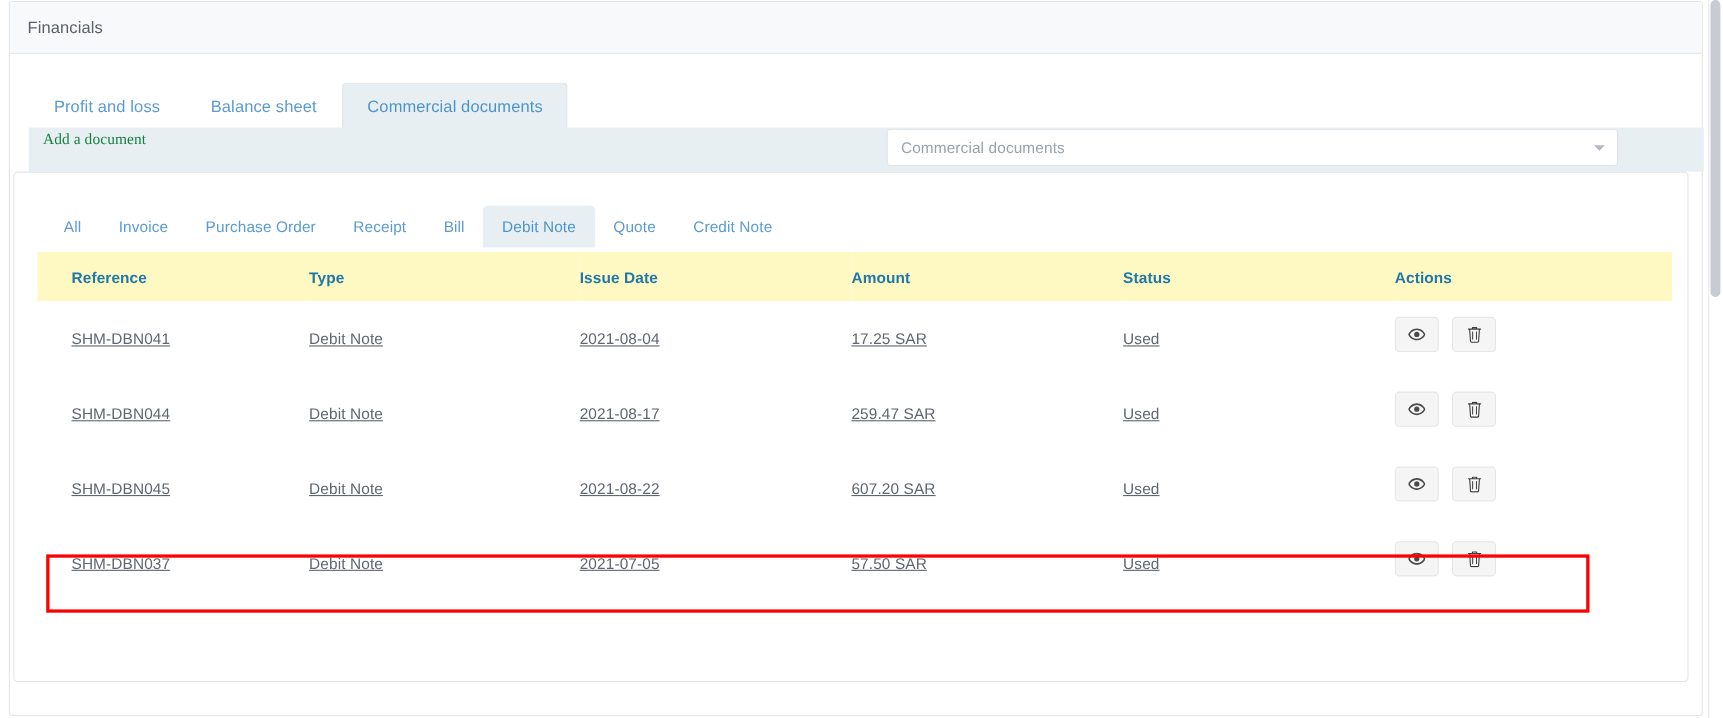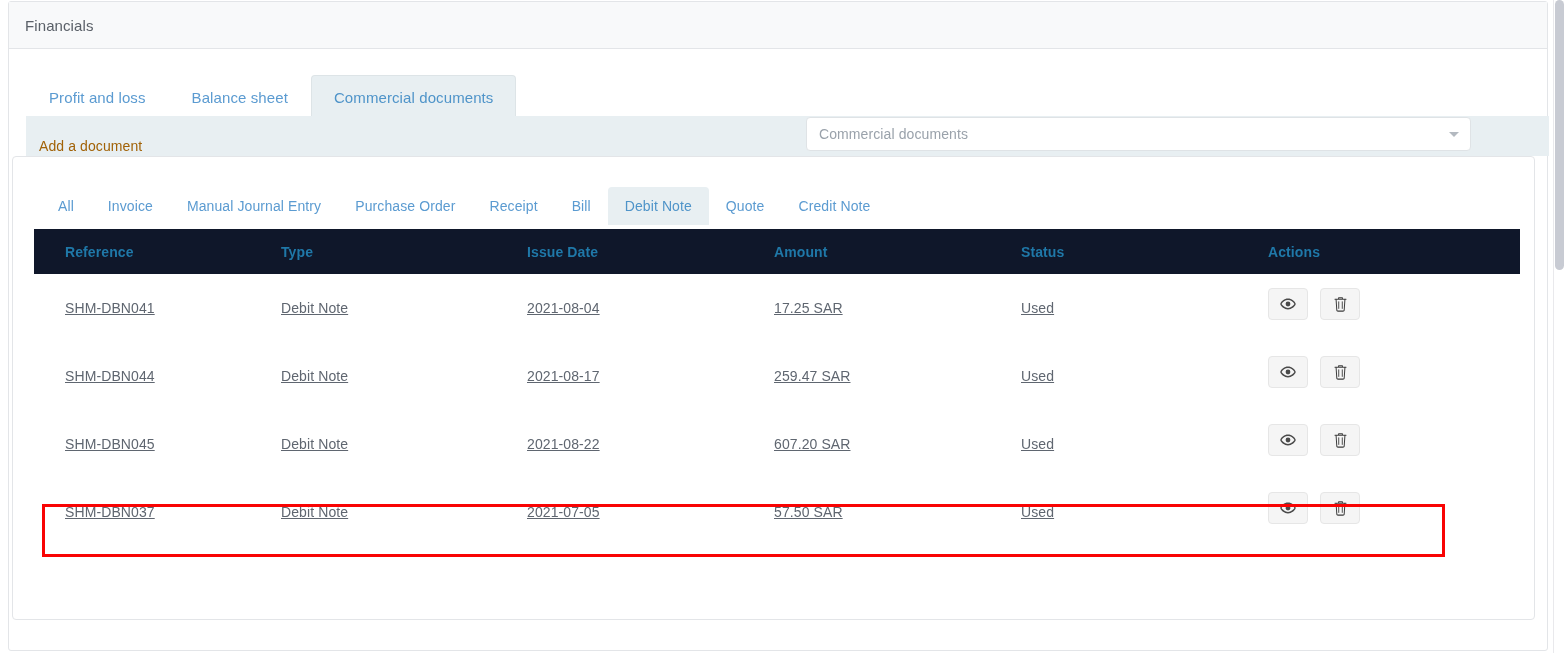--- a/index.html
+++ b/index.html
@@ -74,24 +74,25 @@
 
   
   .add-doc-bar {
     position: absolute;
     left: 17px; top: 114px;
     width: 1523px; height: 40px;
     background: #e8eff2;
   }
   .add-doc-label {
     position: absolute;
-    left: 13px; top: 22px;
+    left: 13px; top: 4px;
     font-size: 14px;
-    color: #a16207;
-    letter-spacing: 0.1px;
+    color: #15803d;
+    letter-spacing: 0.1px;
+    font-family: Liberation Serif, serif;
   }
   .doc-select {
     position: absolute;
     left: 780px; top: 1px;
     width: 665px; height: 34px;
     background: #ffffff;
     border: 1px solid #dfe3e6;
     border-radius: 4px;
     cursor: pointer;
   }
@@ -149,21 +150,21 @@
   .table-wrap {
     position: absolute;
     left: 21px; top: 72px;
     width: 1486px;
   }
   .doc-table {
     width: 1486px;
     border-collapse: collapse;
     table-layout: fixed;
   }
-  .doc-table thead tr { background: #0f172a; }
+  .doc-table thead tr { background: #fef9c3; }
   .doc-table th {
     text-align: left;
     font-size: 14px;
     font-weight: bold;
     color: #1f78a8;
     padding: 15px 0 14px 0;
     letter-spacing: 0.1px;
   }
   .doc-table td {
     font-size: 14px;
@@ -264,23 +265,20 @@
     </div>
 
     <div class="inner-card">
 
       <div class="sub-tabs">
         <div class="sub-tab">
           <span>All</span>
         </div>
         <div class="sub-tab">
           <span>Invoice</span>
-        </div>
-        <div class="sub-tab">
-          <span>Manual Journal Entry</span>
         </div>
         <div class="sub-tab">
           <span>Purchase Order</span>
         </div>
         <div class="sub-tab">
           <span>Receipt</span>
         </div>
         <div class="sub-tab">
           <span>Bill</span>
         </div>

